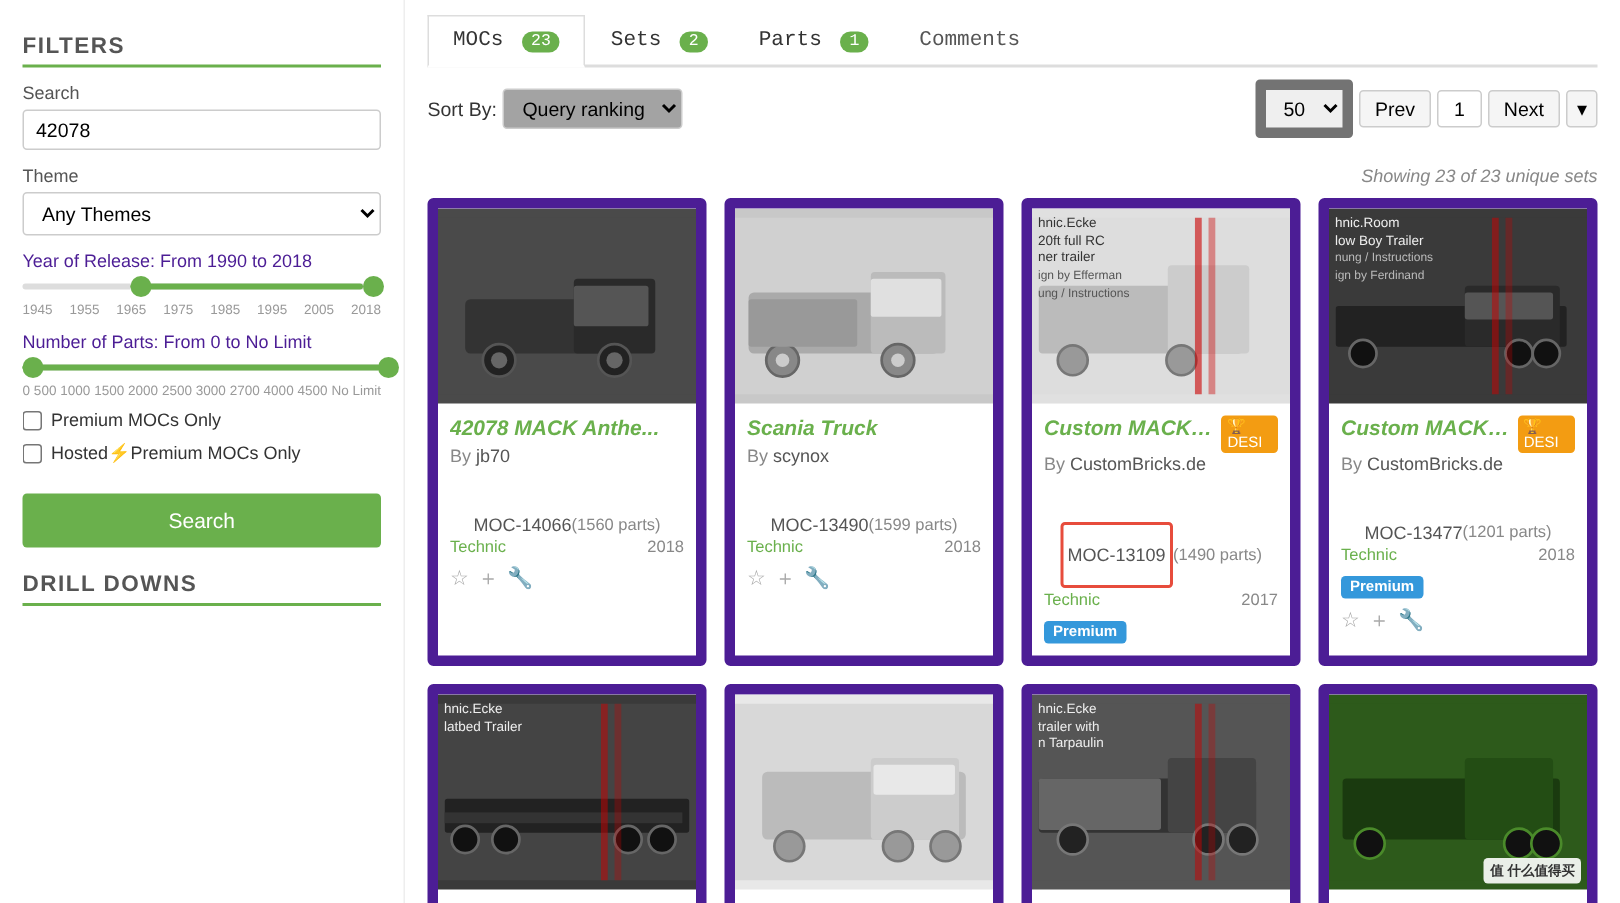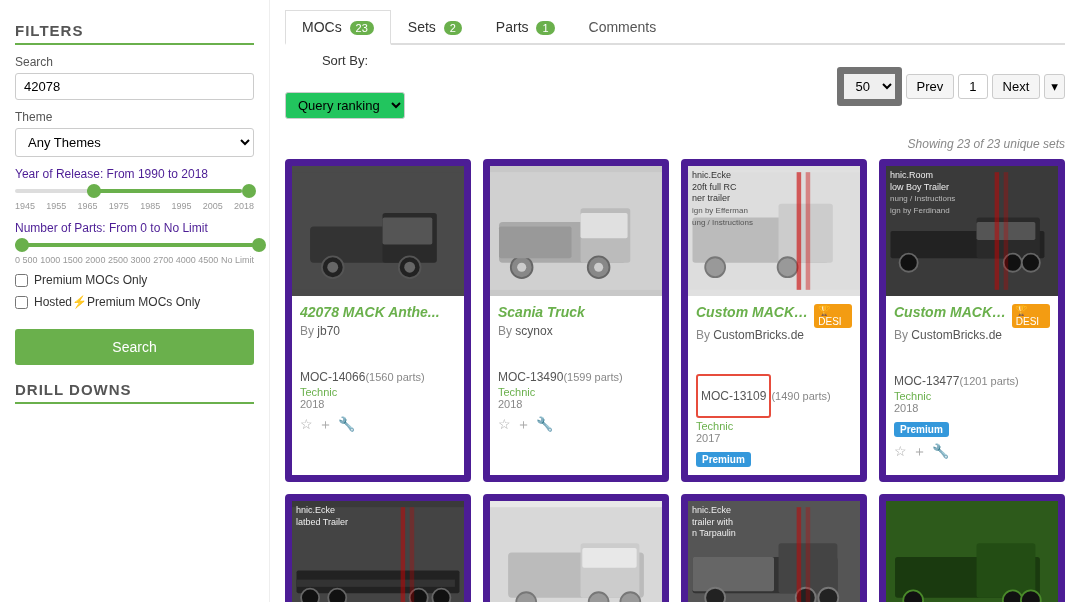--- a/index.html
+++ b/index.html
@@ -4,21 +4,21 @@
   <style>
     * { box-sizing: border-box; margin: 0; padding: 0; }
     body { font-family: Arial, sans-serif; font-size: 13px; color: #333; background: #fff; }
 
     
     .page { display: flex; width: 1080px; min-height: 602px; }
     .sidebar { width: 270px; min-width: 270px; padding: 10px 15px; border-right: 1px solid #eee; }
     .main { flex: 1; padding: 10px 15px; }
 
     
-    .tabs { display: flex; border-bottom: 2px solid #ddd; margin-bottom: 0; }
+    .tabs { display: flex; border-bottom: 2px solid #ddd; margin-bottom: 0; font-family: Liberation Mono, monospace; }
     .tab { padding: 8px 16px; cursor: pointer; font-size: 14px; border: 1px solid transparent; margin-bottom: -2px; }
     .tab.active { border: 1px solid #ddd; border-bottom: 2px solid #fff; color: #333; background: #fff; }
     .tab-badge { background: #6ab04c; color: #fff; border-radius: 10px; padding: 1px 6px; font-size: 11px; margin-left: 4px; }
     .tab-comments { color: #555; }
 
     
     .filters-title { font-size: 15px; font-weight: bold; letter-spacing: 1px; color: #555; margin: 12px 0 8px; border-bottom: 2px solid #6ab04c; padding-bottom: 4px; }
     .filter-label { font-size: 12px; color: #555; margin: 10px 0 4px; }
     .filter-input { width: 100%; padding: 5px 8px; border: 1px solid #ccc; border-radius: 3px; font-size: 13px; }
     .filter-select { width: 100%; padding: 5px 8px; border: 1px solid #ccc; border-radius: 3px; font-size: 13px; background: #fff; }
@@ -29,45 +29,45 @@
     .slider-thumb { width: 14px; height: 14px; background: #6ab04c; border-radius: 50%; position: absolute; top: -5px; }
     .slider-ticks { display: flex; justify-content: space-between; font-size: 9px; color: #999; margin-top: 2px; }
     .checkbox-row { display: flex; align-items: center; margin: 8px 0; font-size: 12px; }
     .checkbox-row input { margin-right: 6px; }
     .lightning { color: #f39c12; font-weight: bold; }
     .search-btn { width: 100%; padding: 10px; background: #6ab04c; color: #fff; border: none; border-radius: 3px; font-size: 14px; cursor: pointer; margin-top: 12px; }
     .drill-downs-title { font-size: 15px; font-weight: bold; letter-spacing: 1px; color: #555; margin: 16px 0 8px; border-bottom: 2px solid #6ab04c; padding-bottom: 4px; }
 
     
     .toolbar { display: flex; align-items: center; justify-content: space-between; margin-bottom: 10px; padding: 8px 0; }
-    .sort-by { display: flex; align-items: center; gap: 24px; flex-direction: column; }
+    .sort-by { display: flex; align-items: center; gap: 4px; }
     .sort-label { font-size: 13px; }
-    .sort-select { padding: 4px 8px; border: 1px solid #ccc; border-radius: 3px; font-size: 13px; background: #22c55e; cursor: pointer; }
+    .sort-select { padding: 4px 8px; border: 1px solid #ccc; border-radius: 3px; font-size: 13px; background: #a3a3a3; cursor: pointer; }
     .pagination { display: flex; align-items: center; gap: 4px; }
     .page-size-select { padding: 4px 8px; border: 7px solid #737373; border-radius: 3px; font-size: 13px; }
     .page-btn { padding: 4px 10px; border: 1px solid #ccc; background: #f5f5f5; cursor: pointer; border-radius: 3px; font-size: 13px; }
     .page-btn.current { background: #fff; border: 1px solid #ccc; padding: 4px 10px; }
     .dropdown-arrow-btn { padding: 4px 6px; border: 1px solid #ccc; background: #f5f5f5; cursor: pointer; border-radius: 3px; }
     .showing-text { font-size: 12px; color: #888; text-align: right; margin-bottom: 8px; font-style: italic; }
 
     
     .grid { display: grid; grid-template-columns: repeat(4, 1fr); gap: 12px; }
     .card { border: 7px solid #4c1d95; border-radius: 4px; overflow: hidden; background: #fff; }
     .card-img { width: 100%; height: 130px; background: #f0f0f0; overflow: hidden; display: flex; align-items: center; justify-content: center; font-size: 11px; color: #999; }
     .card-body { padding: 8px; }
     .card-title { font-size: 14px; font-weight: bold; color: #6ab04c; margin-bottom: 4px; white-space: nowrap; overflow: hidden; text-overflow: ellipsis; font-style: italic; }
     .card-author { font-size: 12px; color: #555; margin-bottom: 6px; }
     .card-author span { color: #888; }
-    .card-meta { display: flex; justify-content: flex-start; align-items: center; font-size: 11px; color: #888; margin-bottom: 2px; margin-top: 32px; }
+    .card-meta { display: flex; justify-content: center; align-items: center; font-size: 11px; color: #888; margin-bottom: 2px; margin-top: 32px; }
     .card-moc { font-size: 12px; color: #555; }
     .card-moc-highlighted { border: 2px solid #e74c3c; border-radius: 3px; padding: 13px 3px; font-size: 12px; color: #555; display: inline-block; }
     .card-parts { font-size: 11px; color: #888; }
     .card-theme { font-size: 11px; color: #6ab04c; }
     .card-year { font-size: 11px; color: #888; }
-    .card-theme-year { display: flex; justify-content: space-between; margin-top: 2px; flex-direction: column; }
+    .card-theme-year { display: flex; justify-content: space-between; margin-top: 2px; }
     .card-actions { display: flex; gap: 6px; margin-top: 6px; }
     .card-action-icon { font-size: 14px; color: #aaa; cursor: pointer; }
     .premium-badge { background: #3498db; color: #fff; border-radius: 3px; padding: 2px 6px; font-size: 10px; font-weight: bold; margin-top: 4px; display: inline-block; }
     .desi-badge { display: inline-flex; align-items: center; background: #f39c12; color: #fff; border-radius: 3px; padding: 1px 4px; font-size: 10px; margin-left: 4px; }
 
     
     .img-dark { background: #4a4a4a; }
 
     .card-top-row { display: flex; justify-content: space-between; align-items: flex-start; }
   </style>

